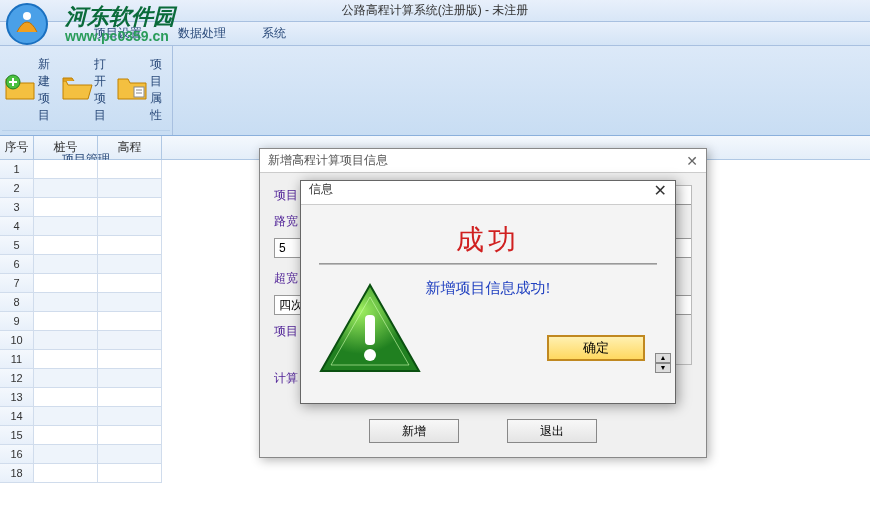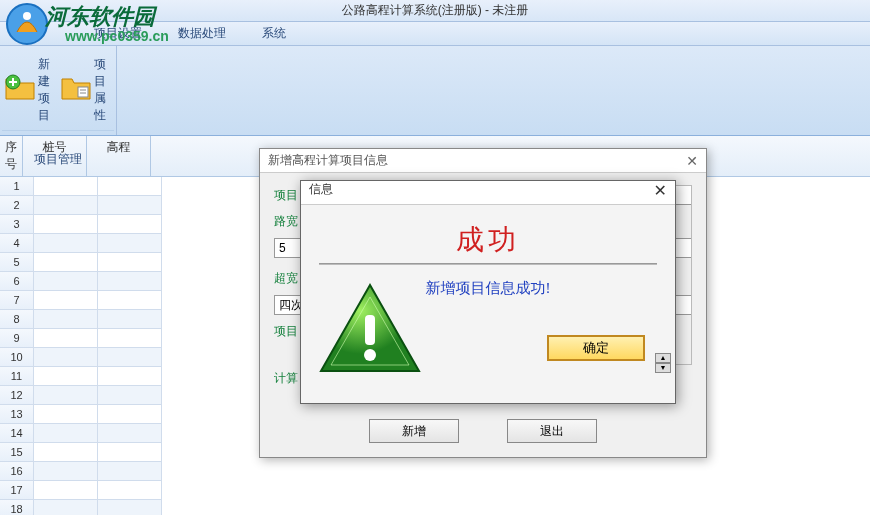--- a/index.html
+++ b/index.html
@@ -3,57 +3,57 @@
 <meta charset="utf-8">
 <style>
 * { margin: 0; padding: 0; box-sizing: border-box; font-family: "Microsoft YaHei", SimSun, sans-serif; }
 body { width: 870px; height: 515px; overflow: hidden; background: #fff; position: relative; }
 
 .titlebar { height: 22px; background: linear-gradient(#e8f0fb, #d8e6f7); display: flex; align-items: center; justify-content: center; font-size: 12px; color: #333; border-bottom: 1px solid #a8c0e0; }
 .titlebar .title-text { position: absolute; left: 50%; transform: translateX(-50%); }
 
 .watermark { position: absolute; top: 2px; left: 5px; z-index: 100; pointer-events: none; }
 .watermark .logo { display: inline-block; width: 44px; height: 44px; }
-.watermark .wm-text { font-size: 22px; font-weight: bold; color: #0a6b3a; font-style: italic; position: absolute; top: 0; left: 40px; white-space: nowrap; }
+.watermark .wm-text { font-size: 22px; font-weight: bold; color: #0a6b3a; font-style: italic; position: absolute; top: 0; left: 60px; white-space: nowrap; }
 .watermark .wm-url { font-size: 14px; color: #2a9c5a; position: absolute; top: 26px; left: 60px; font-weight: bold; }
 
 .menubar { height: 24px; background: linear-gradient(#e8f0fb, #d4e4f6); display: flex; align-items: center; padding-left: 76px; border-bottom: 1px solid #a8c0e0; }
 .menubar .menu-item { font-size: 12px; color: #2a4a7a; padding: 0 18px; cursor: pointer; }
 
 .ribbon { height: 90px; background: linear-gradient(#dce9f8, #c8ddf3); border-bottom: 1px solid #8bb0dc; display: flex; }
 .ribbon-group { border-right: 1px solid #a8c0e0; padding: 4px 2px 0; display: flex; flex-direction: column; }
 .ribbon-buttons { display: flex; }
 .ribbon-btn { width: 56px; display: flex; flex-direction: row; align-items: center; cursor: pointer; padding: 2px; }
 .ribbon-icon { width: 36px; height: 36px; display: flex; align-items: center; justify-content: center; }
 .ribbon-btn-label { font-size: 12px; color: #2a4a7a; margin-top: 4px; }
 .ribbon-group-label { font-size: 12px; color: #2a4a7a; text-align: center; padding: 20px 0 2px; border-top: 1px solid #b8d0ea; margin-top: 4px; }
 
 .grid-area { height: 380px; overflow: hidden; }
 .grid-header { display: flex; background: linear-gradient(#f4f8fd, #e4eef9); border-bottom: 1px solid #b0c8e4; }
 .grid-header .gh { font-size: 12px; text-align: center; padding: 3px 0; border-right: 1px solid #b0c8e4; color: #333; }
-.gh-num { width: 23px; }
+.gh-num { width: 34px; }
 .gh-pile { width: 64px; }
 .gh-elev { width: 64px; }
 
 .grid-rows { }
 .grid-row { display: flex; height: 19px; }
 .grid-row .gc { border-right: 1px solid #d0dcec; border-bottom: 1px solid #d0dcec; font-size: 11px; text-align: center; line-height: 18px; }
 .gc-num { width: 34px; background: linear-gradient(#f4f8fd, #e8f0fa); color: #333; }
 .gc-pile { width: 64px; background: #fff; }
 .gc-elev { width: 64px; background: #fff; }
 .grid-row:nth-child(even) .gc-pile,
 .grid-row:nth-child(even) .gc-elev { background: #eef4fb; }
 
 
 .dialog1 { position: absolute; left: 259px; top: 148px; width: 448px; height: 310px; background: #f0f0f0; border: 1px solid #888; box-shadow: 2px 2px 10px rgba(0,0,0,0.3); }
 .dialog1 .d1-title { height: 24px; background: #fff; border-bottom: 1px solid #ccc; display: flex; align-items: center; justify-content: space-between; padding: 0 8px; font-size: 12px; color: #555; text-align: right; }
 .dialog1 .d1-close { font-size: 14px; color: #666; cursor: pointer; font-family: Arial; }
 .dialog1 .d1-body { padding: 12px 14px; position: relative; }
 .form-row { display: flex; align-items: center; margin-bottom: 8px; }
-.form-label { font-size: 12px; color: #15803d; width: 36px; }
+.form-label { font-size: 12px; color: #4c1d95; width: 36px; }
 .form-input { flex: 1; height: 20px; border: 1px solid #999; font-size: 12px; padding: 0 4px; background: #fff; }
 .form-group-box { border: 1px solid #bbb; position: absolute; right: 14px; top: 12px; width: 60px; height: 180px; }
 .d1-buttons { position: absolute; bottom: 14px; left: 0; right: 0; display: flex; justify-content: center; gap: 48px; }
 .d1-btn { width: 90px; height: 24px; font-size: 12px; background: linear-gradient(#f8f8f8, #e4e4e4); border: 1px solid #888; cursor: pointer; }
 
 
 .dialog2 { position: absolute; left: 300px; top: 180px; width: 376px; height: 224px; background: #f4f4f4; border: 1px solid #666; box-shadow: 2px 2px 12px rgba(0,0,0,0.4); z-index: 20; }
 .dialog2 .d2-title { height: 24px; background: #fff; border-bottom: 1px solid #ccc; display: flex; align-items: flex-start; justify-content: space-between; padding: 0 8px; font-size: 12px; color: #333; }
 .dialog2 .d2-close { font-size: 16px; color: #333; cursor: pointer; font-family: Arial; }
 .dialog2 .d2-body { padding: 10px 14px; position: relative; height: calc(100% - 24px); }
@@ -99,20 +99,29 @@
             <path d="M2 8 L2 26 L30 26 L30 10 L14 10 L12 6 L2 6 Z" fill="#f4c040" stroke="#c08000"></path>
             <circle cx="9" cy="9" r="7" fill="#4ac040" stroke="#208020"></circle>
             <path d="M9 5 L9 13 M5 9 L13 9" stroke="#fff" stroke-width="2"></path>
           </svg>
         </div>
         <div class="ribbon-btn-label">新建项目</div>
       </div>
       <div class="ribbon-btn">
         <div class="ribbon-icon">
           <svg width="34" height="30" viewBox="0 0 34 30">
+            <path d="M3 8 L3 26 L28 26 L32 12 L8 12 L6 8 Z" fill="#f4c040" stroke="#c08000"></path>
+            <path d="M3 8 L3 5 L12 5 L14 8" fill="#e0a020" stroke="#c08000"></path>
+          </svg>
+        </div>
+        <div class="ribbon-btn-label">打开项目</div>
+      </div>
+      <div class="ribbon-btn">
+        <div class="ribbon-icon">
+          <svg width="34" height="30" viewBox="0 0 34 30">
             <path d="M2 8 L2 26 L30 26 L30 10 L14 10 L12 6 L2 6 Z" fill="#f4c040" stroke="#c08000"></path>
             <rect x="18" y="14" width="10" height="10" fill="#fff" stroke="#888"></rect>
             <line x1="20" y1="17" x2="26" y2="17" stroke="#888"></line>
             <line x1="20" y1="20" x2="26" y2="20" stroke="#888"></line>
           </svg>
         </div>
         <div class="ribbon-btn-label">项目属性</div>
       </div>
     </div>
     <div class="ribbon-group-label">项目管理</div>
@@ -196,25 +205,20 @@
         <div class="gc gc-pile"></div>
         <div class="gc gc-elev"></div>
       </div>
       <div class="grid-row">
         <div class="gc gc-num">15</div>
         <div class="gc gc-pile"></div>
         <div class="gc gc-elev"></div>
       </div>
       <div class="grid-row">
         <div class="gc gc-num">16</div>
-        <div class="gc gc-pile"></div>
-        <div class="gc gc-elev"></div>
-      </div>
-      <div class="grid-row">
-        <div class="gc gc-num">17</div>
         <div class="gc gc-pile"></div>
         <div class="gc gc-elev"></div>
       </div>
       <div class="grid-row">
         <div class="gc gc-num">18</div>
         <div class="gc gc-pile"></div>
         <div class="gc gc-elev"></div>
       </div>
     </div>
 </div>

